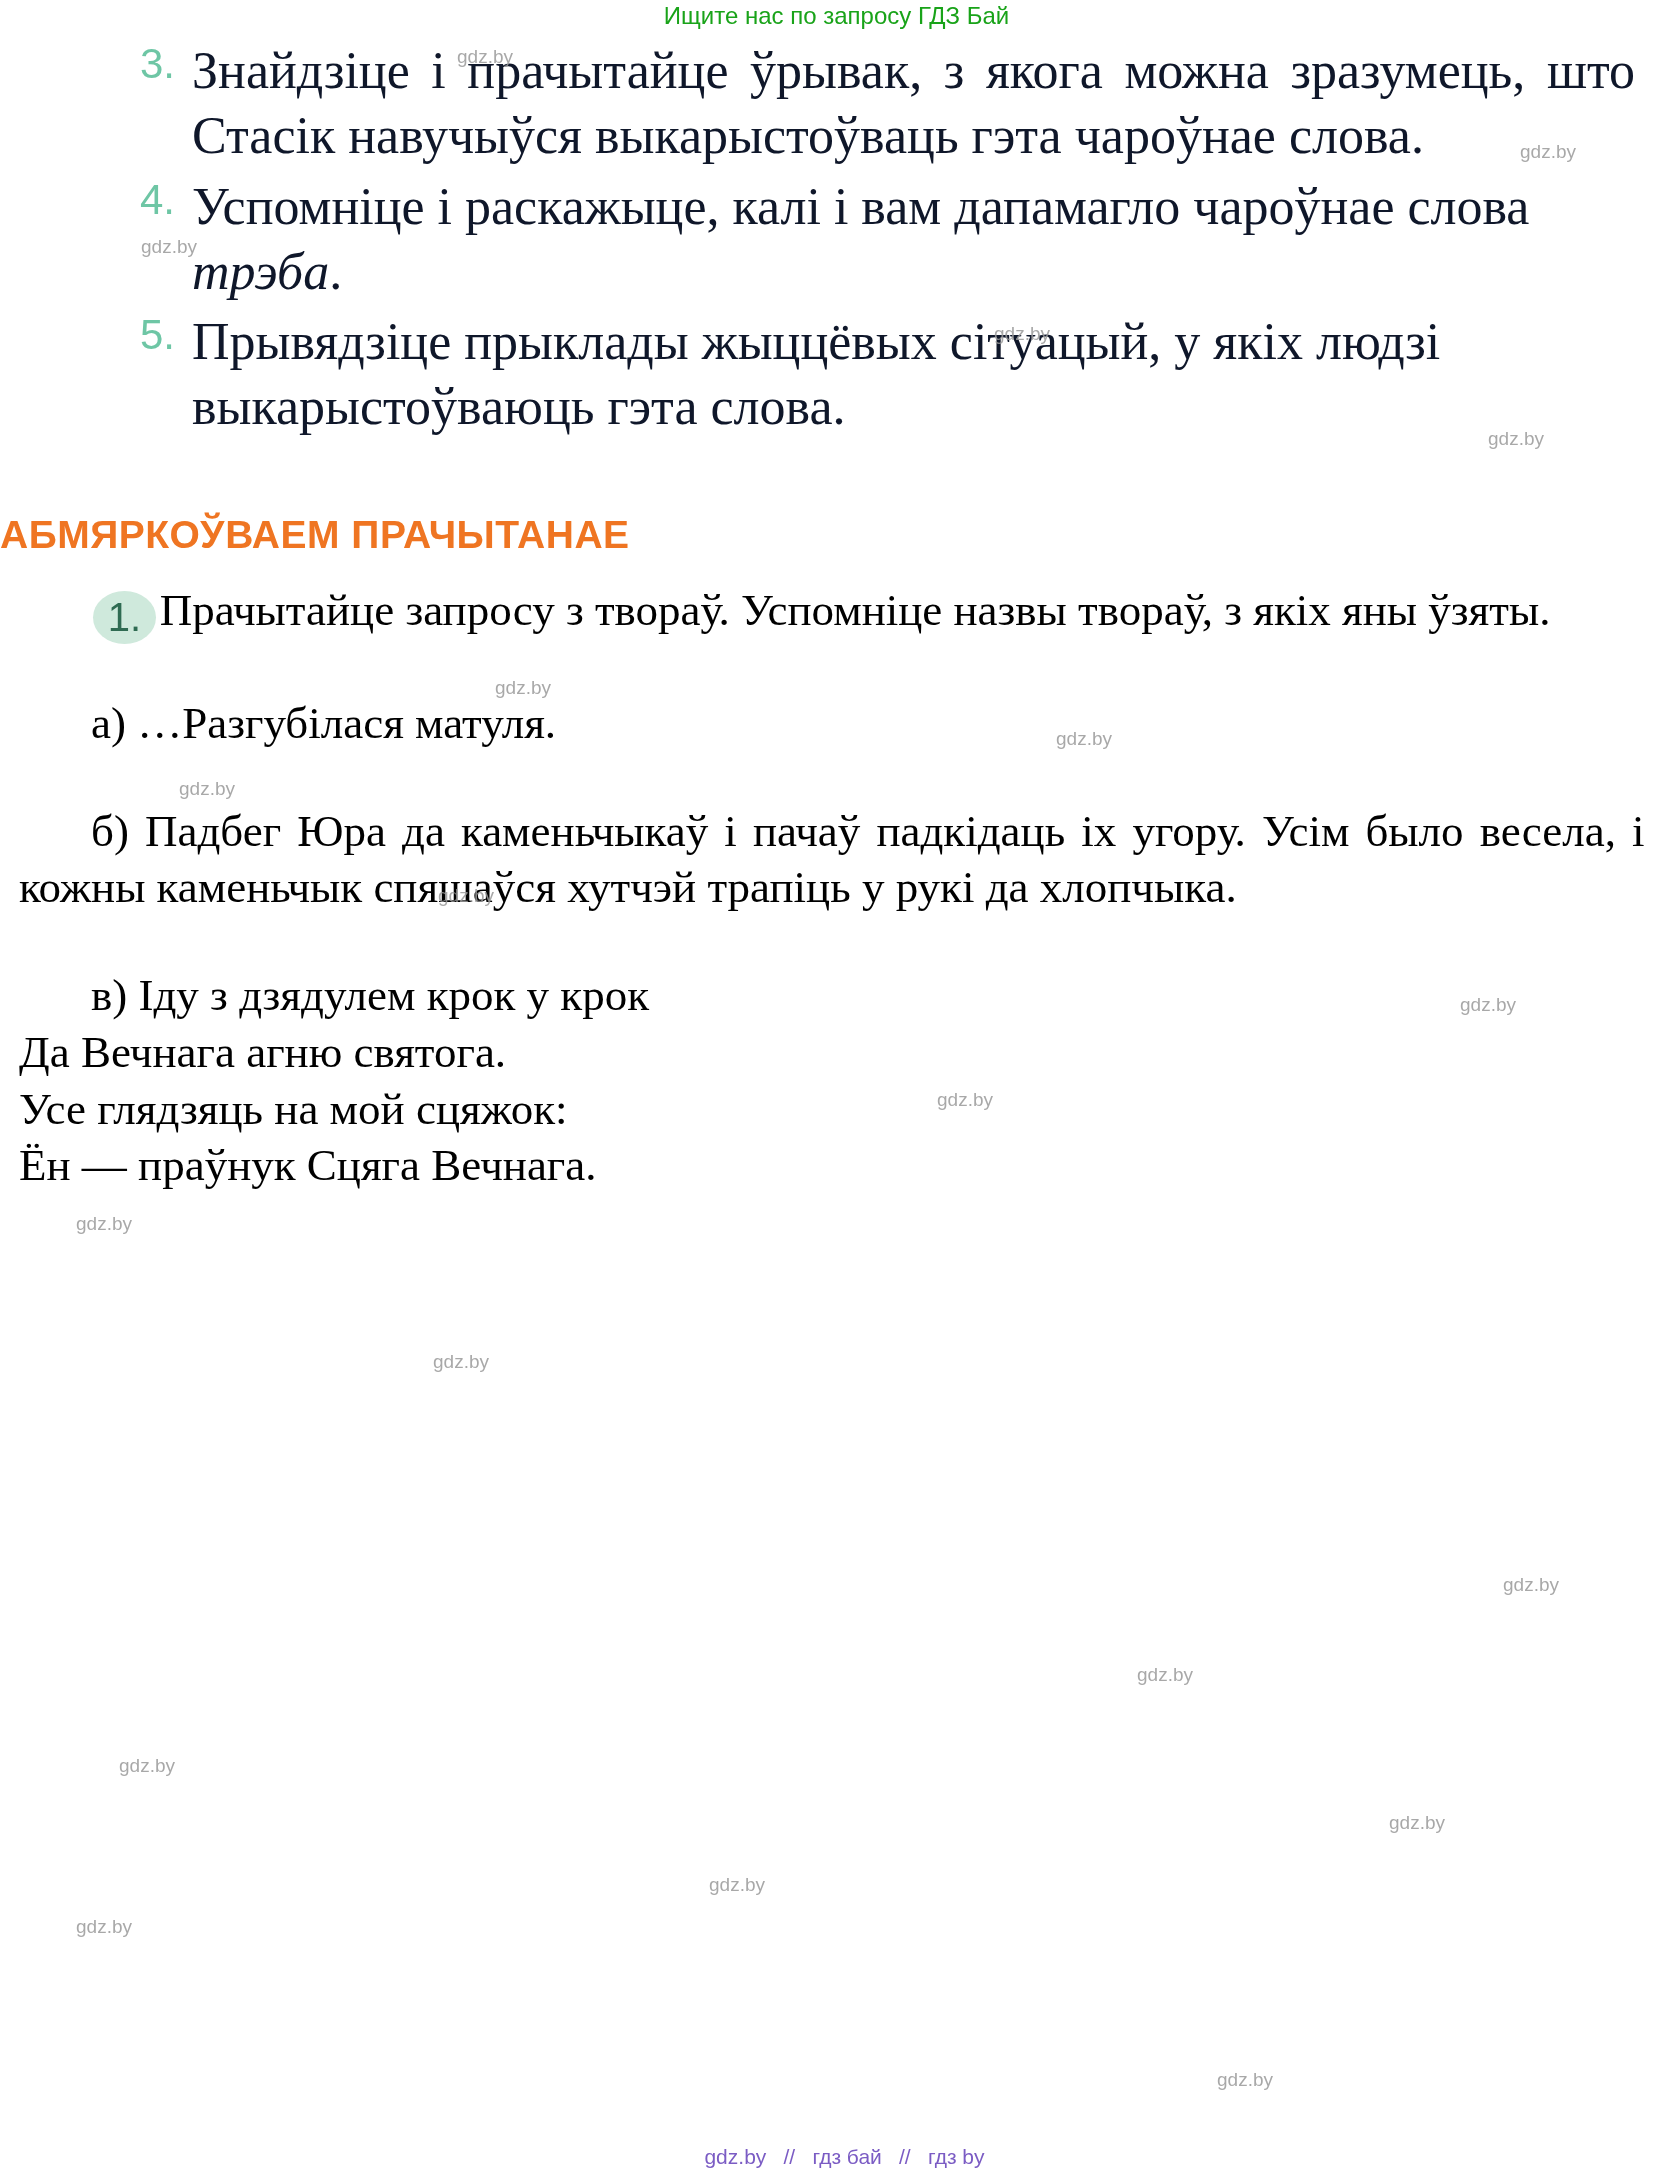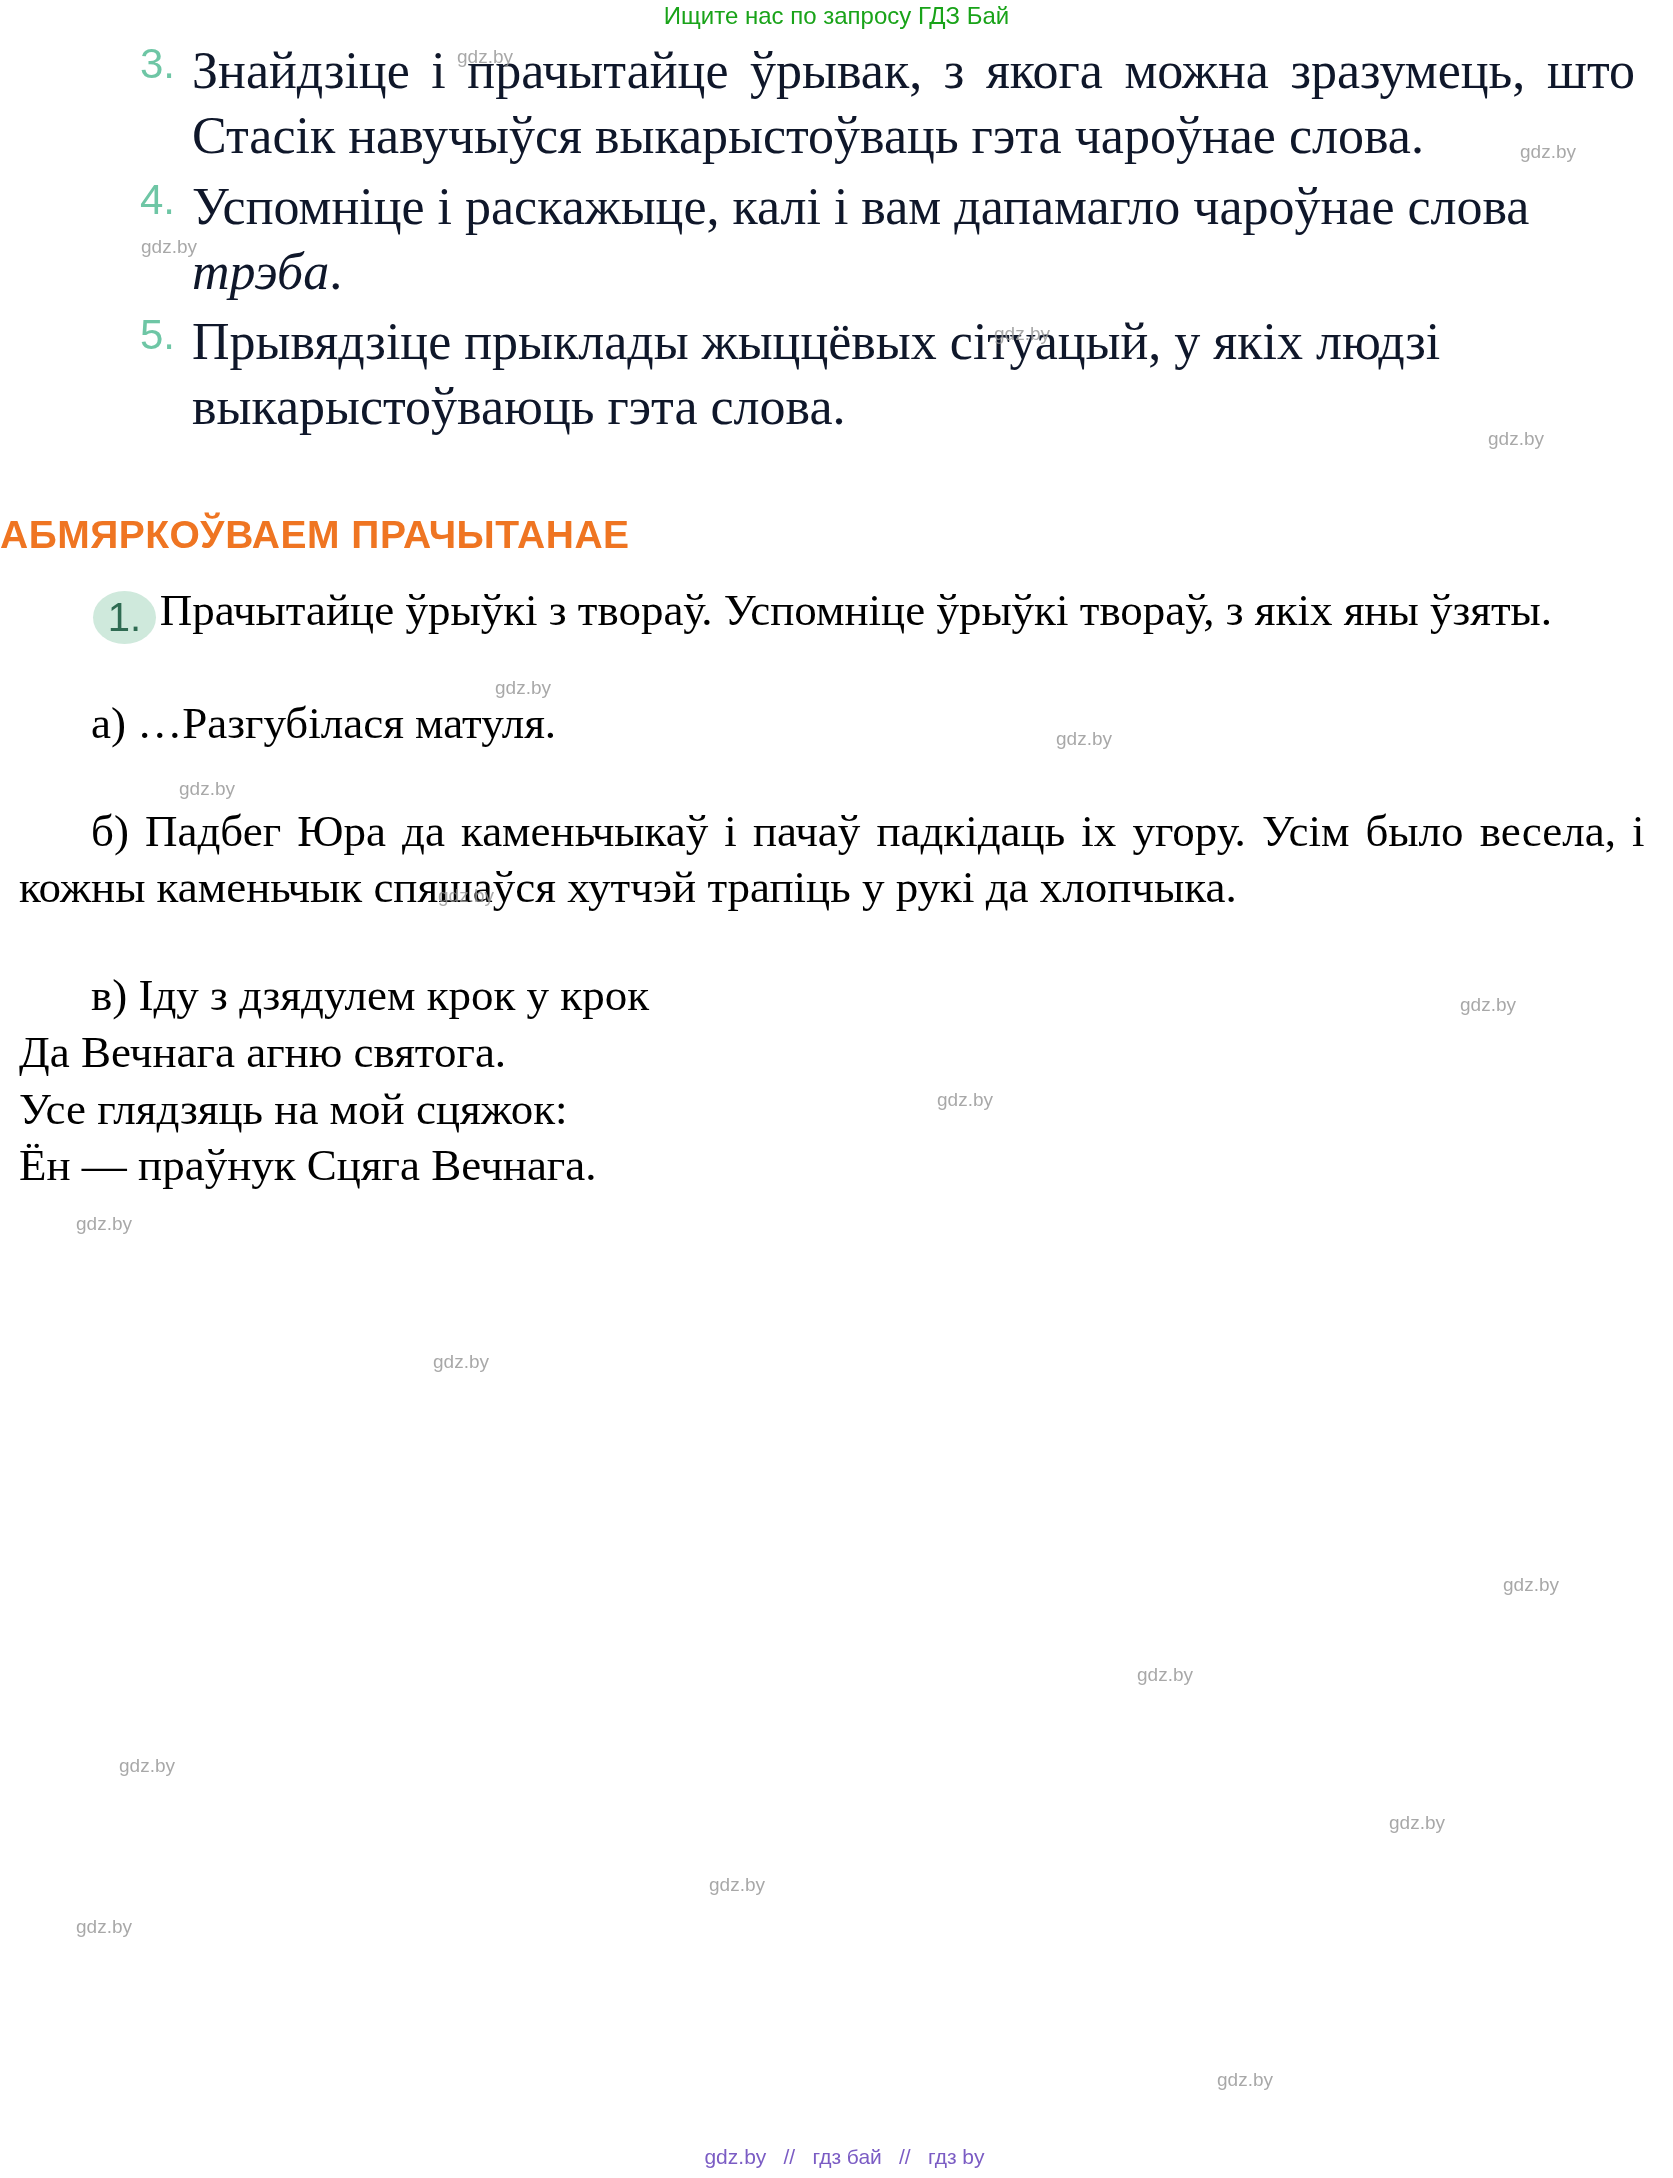--- a/index.html
+++ b/index.html
@@ -169,21 +169,21 @@
       <div class="task-num">5.</div>
       <div class="task-body">Прывядзіце прыклады жыццёвых сітуацый, у якіх людзі выкарыстоўваюць гэта слова.</div>
     </div>
 
   </div>
 
   <div class="section-heading">АБМЯРКОЎВАЕМ ПРАЧЫТАНАЕ</div>
 
   <div class="serif-block">
 
-    <p class="para disc-first"><span class="circle-num">1.</span><span>Прачытайце ўрыўкі з твораў. Успом­ніце ўрыўкі твораў, з якіх яны ўзяты.</span></p>
+    <p class="para disc-first"><span class="circle-num">1.</span><span>Прачытайце запросу з твораў. Успом­ніце назвы твораў, з якіх яны ўзяты.</span></p>
 
     <div class="gap-md"></div>
 
     <p class="para indent"><span>а)</span>&nbsp;<span>…Разгубілася матуля.</span></p>
 
     <div class="gap-md"></div>
 
     <p class="para indent just"><span>б)</span>&nbsp;<span>Падбег Юра да каменьчыкаў і пачаў падкідаць іх угору. Усім было весела, і кож­ны каменьчык спяшаўся хутчэй трапіць у рукі да хлопчыка.</span></p>
 
     <div class="gap-md"></div>

